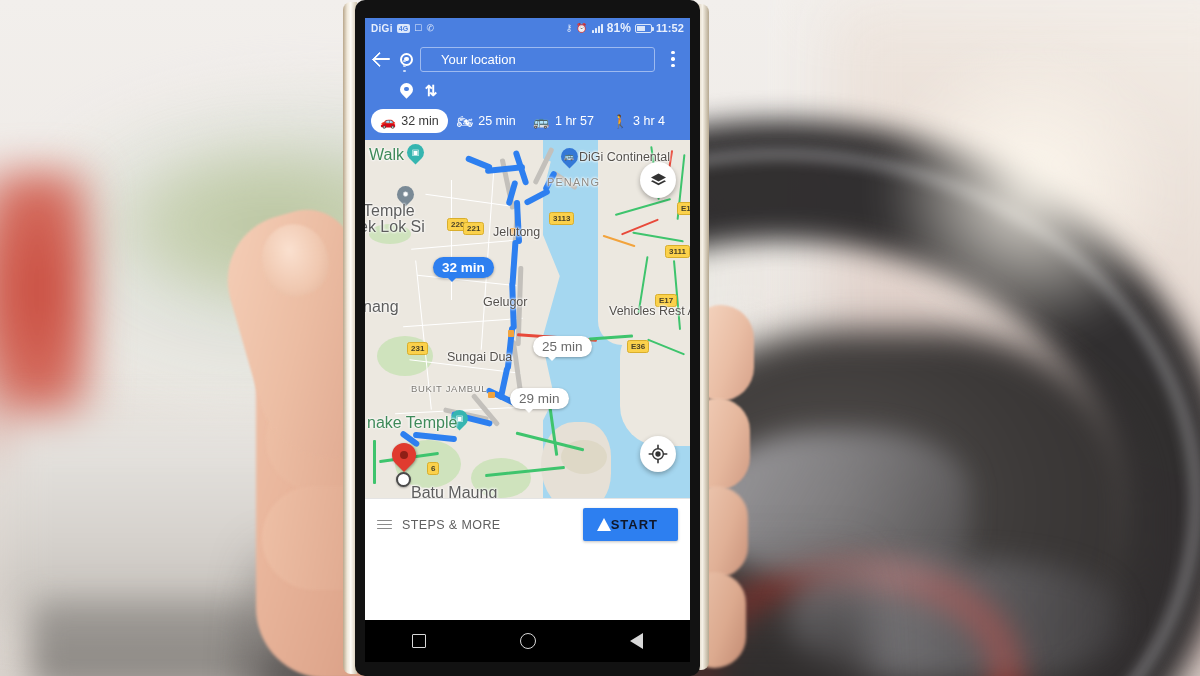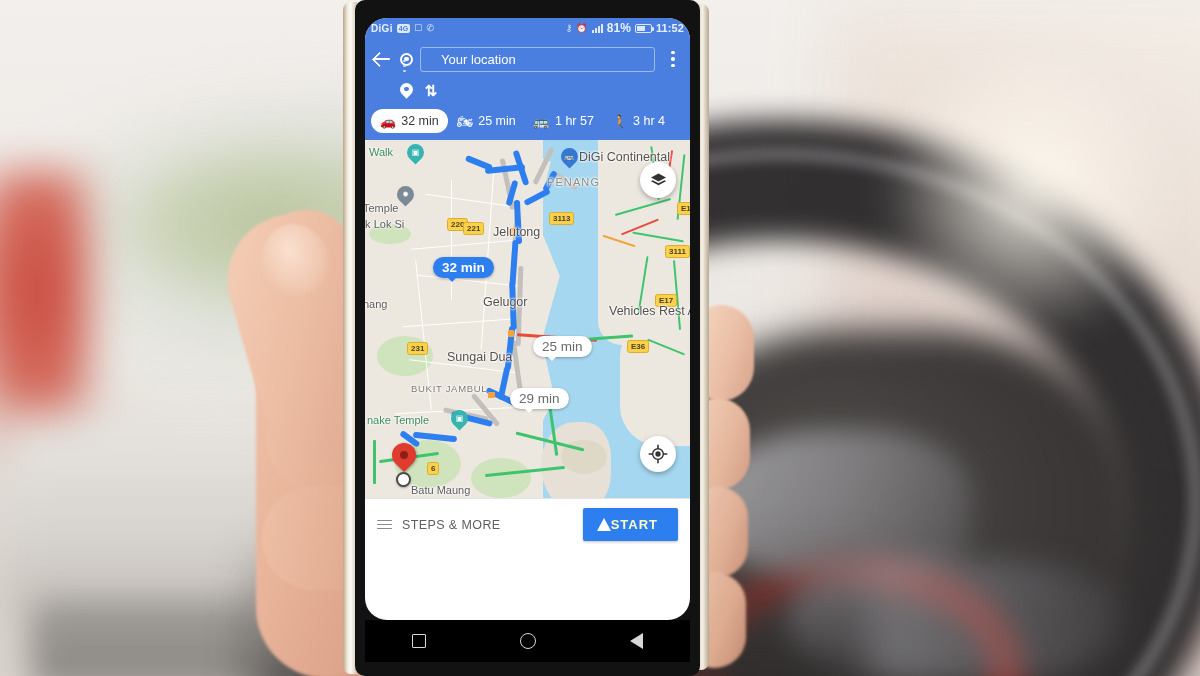--- a/index.html
+++ b/index.html
@@ -148,21 +148,21 @@
   }
   .phone-edge-right {
     position: absolute; right: -9px; top: 4px; width: 11px; height: 666px;
     background: linear-gradient(90deg, #d9cfbd 0%, #f6f1e7 40%, #b6a991 100%);
     border-radius: 0 8px 8px 0;
     filter: blur(.5px);
   }
   .screen {
     position: absolute; left: 10px; top: 18px;
     width: 325px; height: 602px;
-    background: #fff; overflow: hidden; border-radius: 22px;
+    background: #fff; overflow: hidden;
   }
 
   
   .statusbar {
     height: 20px; background: #4a7fe0;
     display: flex; align-items: center; justify-content: space-between;
     padding: 0 6px; color: #e9f0fd; font-size: 10px;
     letter-spacing: .1px;
   }
   .sb-left, .sb-right { display: flex; align-items: center; gap: 4px; }
@@ -287,21 +287,21 @@
   .traf-orange { position: absolute; background: #f2a33c; border-radius: 1px; }
   .route {
     position: absolute; background: #2d7ff0; border-radius: 3px;
   }
   .shield {
     position: absolute; background: #fbd14b; border: .8px solid #d9ae2c;
     border-radius: 2.5px; font-size: 8px; color: #4a4228; font-weight: 600;
     padding: 0px 3px; line-height: 11px;
   }
   .mlabel {
-    position: absolute; font-size: 11px; color: #5d5d5d; white-space: nowrap;
+    position: absolute; font-size: 16px; color: #5d5d5d; white-space: nowrap;
     text-shadow: 0 0 3px #fff, 0 0 3px #fff, 0 0 2px #fff;
   }
   .mlabel.big { font-size: 12.5px; color: #54504c; }
   .mlabel.caps { font-size: 9.5px; letter-spacing: .7px; color: #7d7a74; }
   .mlabel.park { color: #3f8a5a; }
   .mlabel.city { font-size: 11px; color: #8d8a84; letter-spacing: 1.1px; }
   .poi-pin { position: absolute; width: 17px; height: 21px; }
   .poi-pin .pp-head {
     position: absolute; left: 0; top: 0; width: 17px; height: 17px;
     border-radius: 50% 50% 50% 0; transform: rotate(-45deg);
@@ -355,21 +355,21 @@
     display: flex; align-items: center; justify-content: space-between;
     padding: 9px 12px 10px;
   }
   .steps { display: flex; align-items: center; gap: 10px; color: #5f5f5f; font-size: 12.5px; letter-spacing: .4px; }
   .hamb { width: 15px; display: flex; flex-direction: column; gap: 2.5px; }
   .hamb i { height: 1.6px; background: #8a8a8a; border-radius: 1px; display: block; }
   .hamb i:nth-child(1) { width: 15px; }
   .hamb i:nth-child(2) { width: 15px; }
   .hamb i:nth-child(3) { width: 15px; }
   .start-btn {
-    background: #2d7ff0; color: #fef9c3; font-size: 13px; font-weight: 600;
+    background: #2d7ff0; color: #0f172a; font-size: 13px; font-weight: 600;
     letter-spacing: 1px; padding: 9px 20px 9px 14px; border-radius: 2px;
     display: flex; align-items: center; gap: 0;
     box-shadow: 0 1px 3px rgba(0,0,0,.25);
   }
   .nav-arrow {
     width: 0; height: 0; border-left: 7px solid transparent;
     border-right: 7px solid transparent; border-bottom: 13px solid #fff;
   }
 
   

